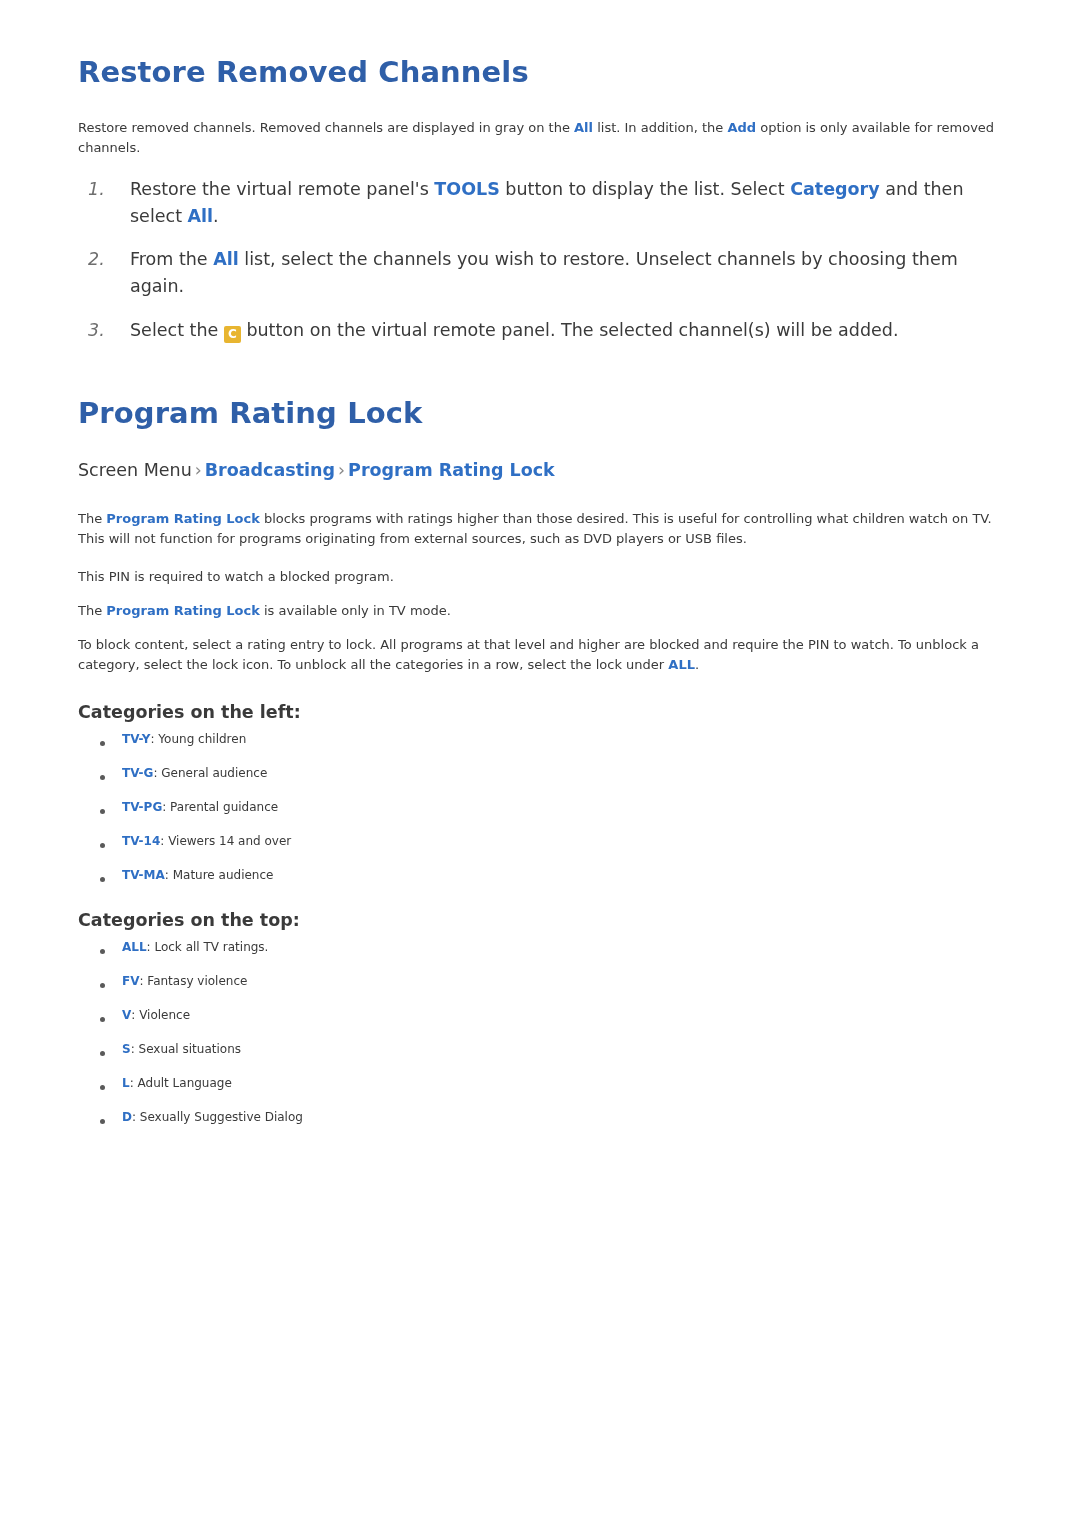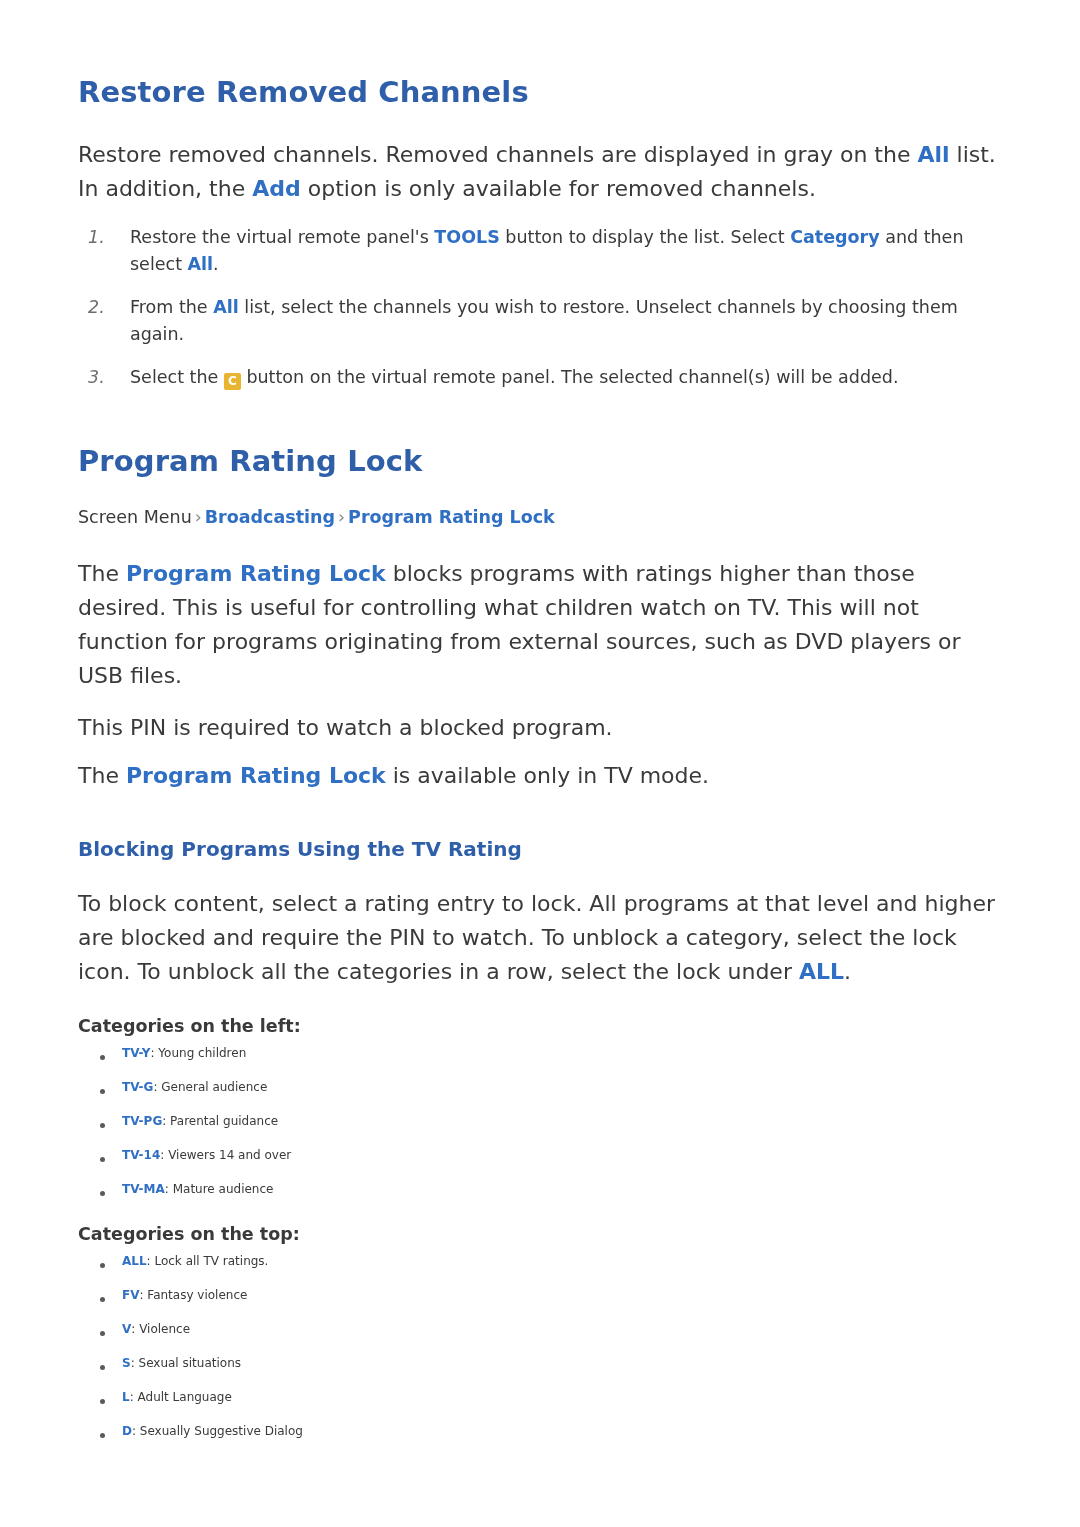--- a/index.html
+++ b/index.html
@@ -14,21 +14,20 @@
     color: #3a3a3a;
     position: relative;
     overflow: hidden;
   }
   .page {
     position: absolute;
     left: 0; top: 0;
     width: 1080px;
     height: 1362px;
     padding: 0;
-    margin-top: 20px;
   }
   .content {
     position: absolute;
     left: 78px;
     top: 55px;
     width: 928px;
   }
   h1.title {
     font-size: 29px;
     font-weight: bold;
@@ -41,21 +40,21 @@
     margin-top: 52px;
     margin-bottom: 26px;
   }
   h2.subtitle {
     font-size: 20px;
     font-weight: bold;
     color: #2f5fa8;
     margin: 44px 0 26px 0;
   }
   p.para {
-    font-size: 22px;
+    font-size: 13px;
     line-height: 1.55;
     margin: 0 0 18px 0;
     color: #3a3a3a;
   }
   p.para.tight {
     margin-bottom: 14px;
   }
   .blue {
     color: #2f6fc4;
     font-weight: bold;
@@ -158,21 +157,20 @@
     <h1 class="title second">Program Rating Lock</h1>
 
     <p class="menupath"><span>Screen Menu</span><span class="sep">›</span><span class="blue">Broadcasting</span><span class="sep">›</span><span class="blue">Program Rating Lock</span></p>
 
     <p class="para"><span>The </span><span class="blue">Program Rating Lock</span><span> blocks programs with ratings higher than those desired. This is useful for controlling what children watch on TV. This will not function for programs originating from external sources, such as DVD players or USB files.</span></p>
 
     <p class="para tight">This PIN is required to watch a blocked program.</p>
 
     <p class="para tight"><span>The </span><span class="blue">Program Rating Lock</span><span> is available only in TV mode.</span></p>
 
-    <h2 class="subtitle">Blocking Programs Using the TV Rating</h2>
 
     <p class="para"><span>To block content, select a rating entry to lock. All programs at that level and higher are blocked and require the PIN to watch. To unblock a category, select the lock icon. To unblock all the categories in a row, select the lock under </span><span class="blue">ALL</span><span>.</span></p>
 
     <p class="lead">Categories on the left:</p>
 
     <ul class="bullets">
       <li><span class="blue">TV-Y</span><span>: Young children</span></li>
       <li><span class="blue">TV-G</span><span>: General audience</span></li>
       <li><span class="blue">TV-PG</span><span>: Parental guidance</span></li>
       <li><span class="blue">TV-14</span><span>: Viewers 14 and over</span></li>

